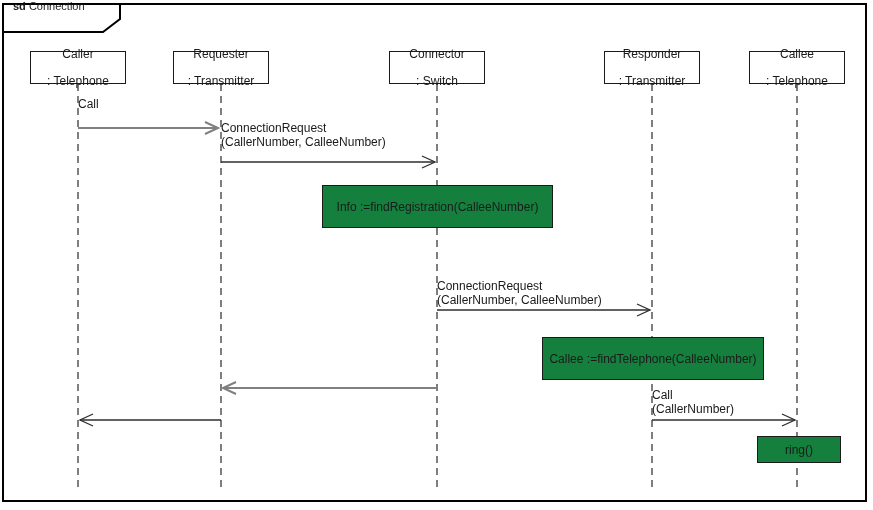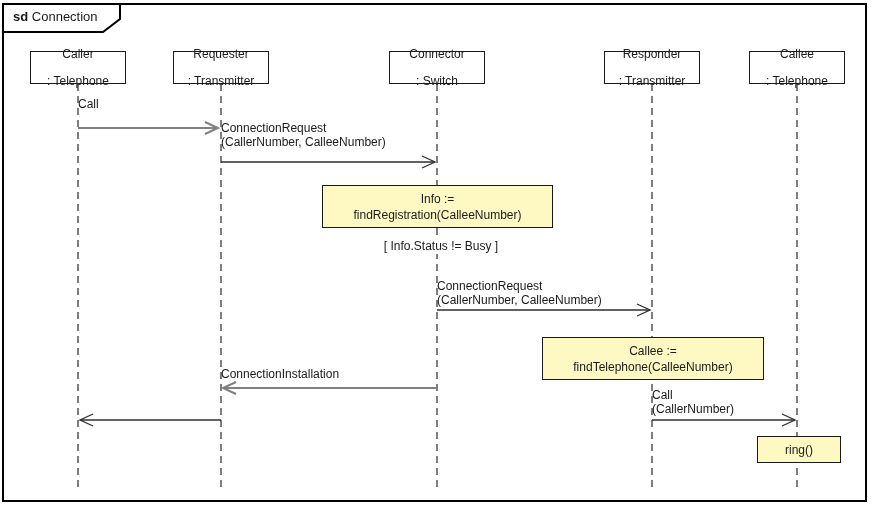--- a/index.html
+++ b/index.html
@@ -6,21 +6,21 @@
   .canvas {
     position:relative; width:873px; height:510px; background:#ffffff;
     font-family:"Liberation Sans", sans-serif; color:#1a1a1a; overflow:hidden;
   }
   .frame {
     position:absolute; left:2px; top:3px; width:865px; height:499px;
     border:2px solid #000; box-sizing:border-box;
   }
   .wires { position:absolute; left:0; top:0; }
   .tab-label {
-    position:absolute; left:13px; top:9px; font-size:13px; white-space:pre;
+    position:absolute; left:13px; top:0; font-size:11px; white-space:pre;
   }
   .tab-label .kw { font-weight:bold; }
   .head {
     position:absolute; top:51px; width:96px; height:33px; box-sizing:border-box;
     border:1px solid #1a1a1a; background:#fff;
     display:flex; flex-direction:column; align-items:center; justify-content:center;
     font-size:12px; line-height:15px; text-align:center;gap:12px;
   }
   .h1{left:30px} .h2{left:173px} .h3{left:389px} .h4{left:604px} .h5{left:749px}
   .mlabel {
@@ -30,22 +30,22 @@
   .m2{left:221px; top:121px; width:216px}
   .m3{left:437px; top:279px; width:215px}
   .m4{left:221px; top:367px; width:216px}
   .m5{left:652px; top:388px; width:145px}
   .m6{left:78px;  top:398px; width:143px}
   .guard {
     position:absolute; left:331px; top:239px; width:220px; text-align:center;
     font-size:12px; line-height:15px; background:#fff;
   }
   .action {
-    position:absolute; box-sizing:border-box; border:1px solid #1a1a1a; background:#fef9c3;
-    display:flex; flex-direction:column; align-items:center; justify-content:center;
+    position:absolute; box-sizing:border-box; border:1px solid #1a1a1a; background:#15803d;
+    display:flex; flex-direction:row; align-items:center; justify-content:center;
     font-size:12px; line-height:16px; text-align:center;
   }
   .a1{left:322px; top:185px; width:231px; height:43px}
   .a2{left:542px; top:337px; width:222px; height:43px}
   .a3{left:757px; top:436px; width:84px;  height:27px}
 </style>
 </head>
 <body>
 
 <div class="canvas">
@@ -108,29 +108,25 @@
     <div>Call</div>
   </div>
   <div class="mlabel m2">
     <div>ConnectionRequest</div>
     <div>(CallerNumber, CalleeNumber)</div>
   </div>
   <div class="mlabel m3">
     <div>ConnectionRequest</div>
     <div>(CallerNumber, CalleeNumber)</div>
   </div>
-  <div class="mlabel m4">
-    <div>ConnectionInstallation</div>
-  </div>
   <div class="mlabel m5">
     <div>Call</div>
     <div>(CallerNumber)</div>
   </div>
 
-  <div class="guard">[ Info.Status != Busy ]</div>
 
   <div class="action a1">
     <div>Info :=</div>
     <div>findRegistration(CalleeNumber)</div>
   </div>
   <div class="action a2">
     <div>Callee :=</div>
     <div>findTelephone(CalleeNumber)</div>
   </div>
   <div class="action a3">

